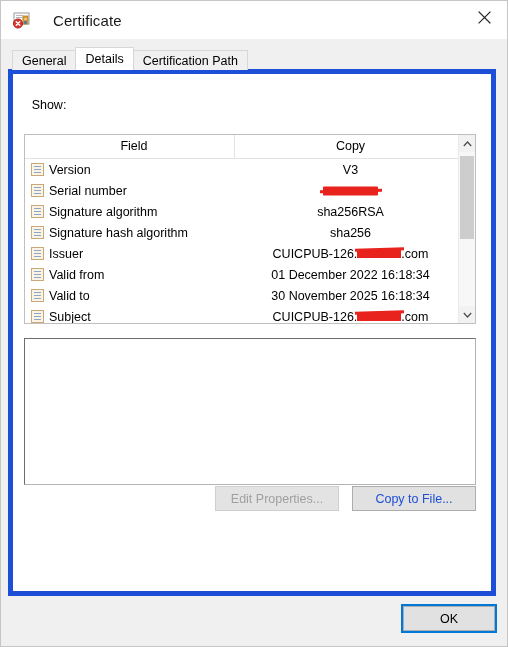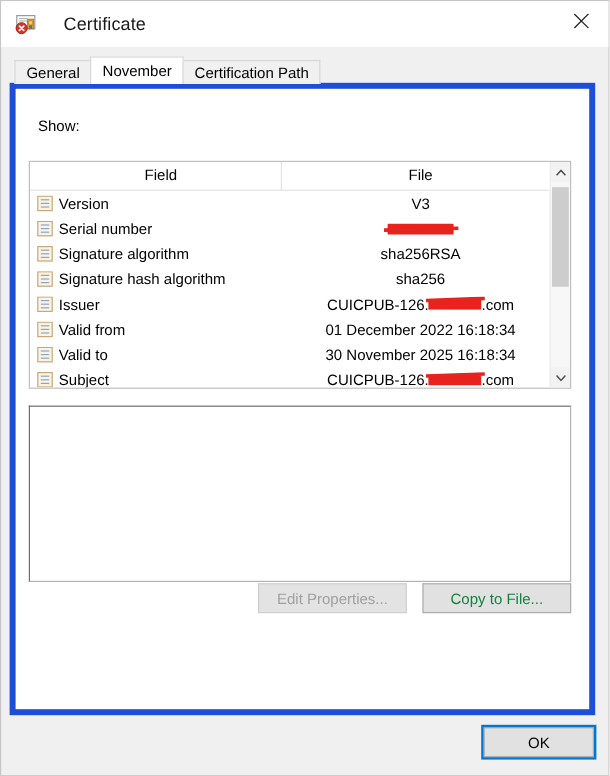--- a/index.html
+++ b/index.html
@@ -315,21 +315,21 @@
     display: flex;
     justify-content: flex-end;
     gap: 13px;
   }
   .btn {
     height: 25px;
     min-width: 124px;
     background: #e1e1e1;
     border: 1px solid #adadad;
     font-size: 12.5px;
-    color: #15803d;
+    color: #1d4ed8;
     display: flex;
     align-items: center;
     justify-content: center;
     box-sizing: border-box;
     cursor: default;
     font-family: "Liberation Sans", sans-serif;
   }
   .btn.disabled {
     color: #a0a0a0;
     background: #e3e3e3;
@@ -382,36 +382,36 @@
     <div id="title-text">Certificate</div>
     <div id="close-btn">
       <svg width="13" height="13" viewBox="0 0 13 13">
         <path d="M1 1 L12 12 M12 1 L1 12" stroke="#222222" stroke-width="1.1" stroke-linecap="square"></path>
       </svg>
     </div>
   </div>
 
   <div id="tabstrip">
     <div class="tab">General</div>
-    <div class="tab active">November</div>
+    <div class="tab active">Details</div>
     <div class="tab">Certification Path</div>
   </div>
 
   <div id="tabpage">
 
     <div id="show-row">
       <div id="show-label">Show:</div>
     </div>
 
     <div id="fieldlist">
       <div id="list-body">
 
         <div id="list-header">
           <div class="hdr-field">Field</div>
-          <div class="hdr-value">File</div>
+          <div class="hdr-value">Copy</div>
         </div>
 
         <div class="row">
           <div class="cell-field">
             <span class="fld-icon"></span>
             <span>Version</span>
           </div>
           <div class="cell-value">V3</div>
         </div>
 

